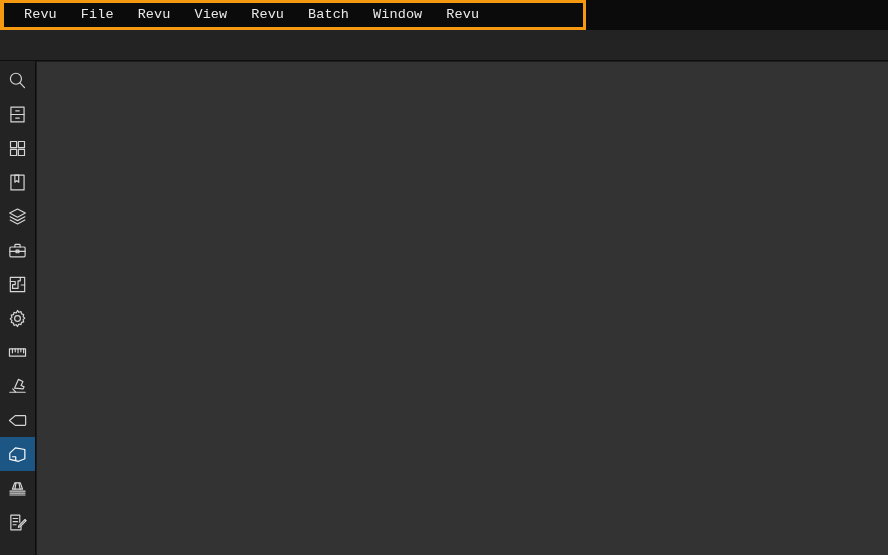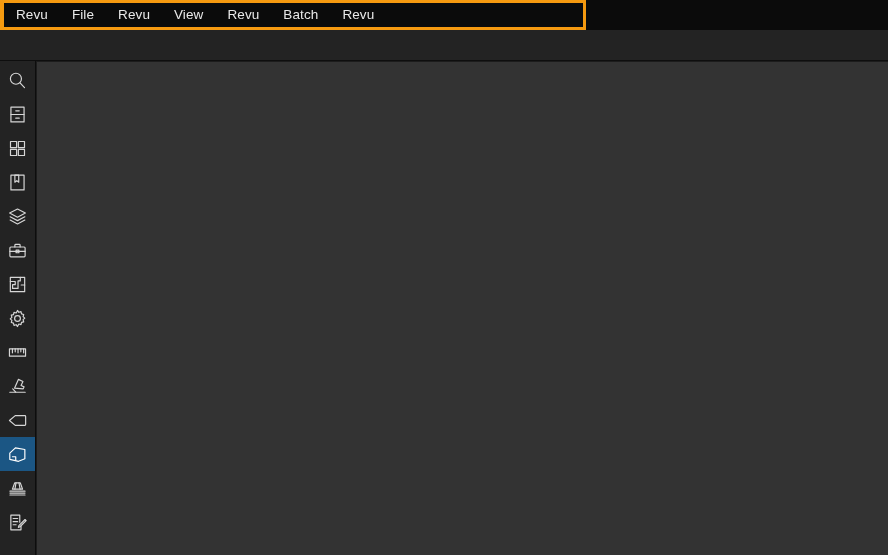--- a/index.html
+++ b/index.html
@@ -38,21 +38,22 @@
     border: 3px solid #f59a10;
     border-left-width: 4px;
     pointer-events: none;
     z-index: 5;
   }
 
   .menu-items {
     display: flex;
     align-items: center;
     height: 30px;
-    padding-left: 4px;
+    padding-left: 12px;
+    font-family: Liberation Mono, monospace;
   }
 
   .menu-item {
     color: #e9e9e9;
     font-size: 13.5px;
     line-height: 30px;
     padding: 0 12px;
     white-space: nowrap;
     cursor: default;
     letter-spacing: 0.1px;
@@ -120,20 +121,21 @@
 <div id="app">
 
   <div class="menubar">
     <div class="menu-items">
       <div class="menu-item">Revu</div>
       <div class="menu-item">File</div>
       <div class="menu-item">Revu</div>
       <div class="menu-item">View</div>
       <div class="menu-item">Revu</div>
       <div class="menu-item">Batch</div>
+      <div class="menu-item">Window</div>
       <div class="menu-item">Revu</div>
     </div>
   </div>
   <div class="menubar-highlight"></div>
 
   <div class="toolbar-strip"></div>
 
   <div class="sidebar">
 
     <div class="side-btn">

